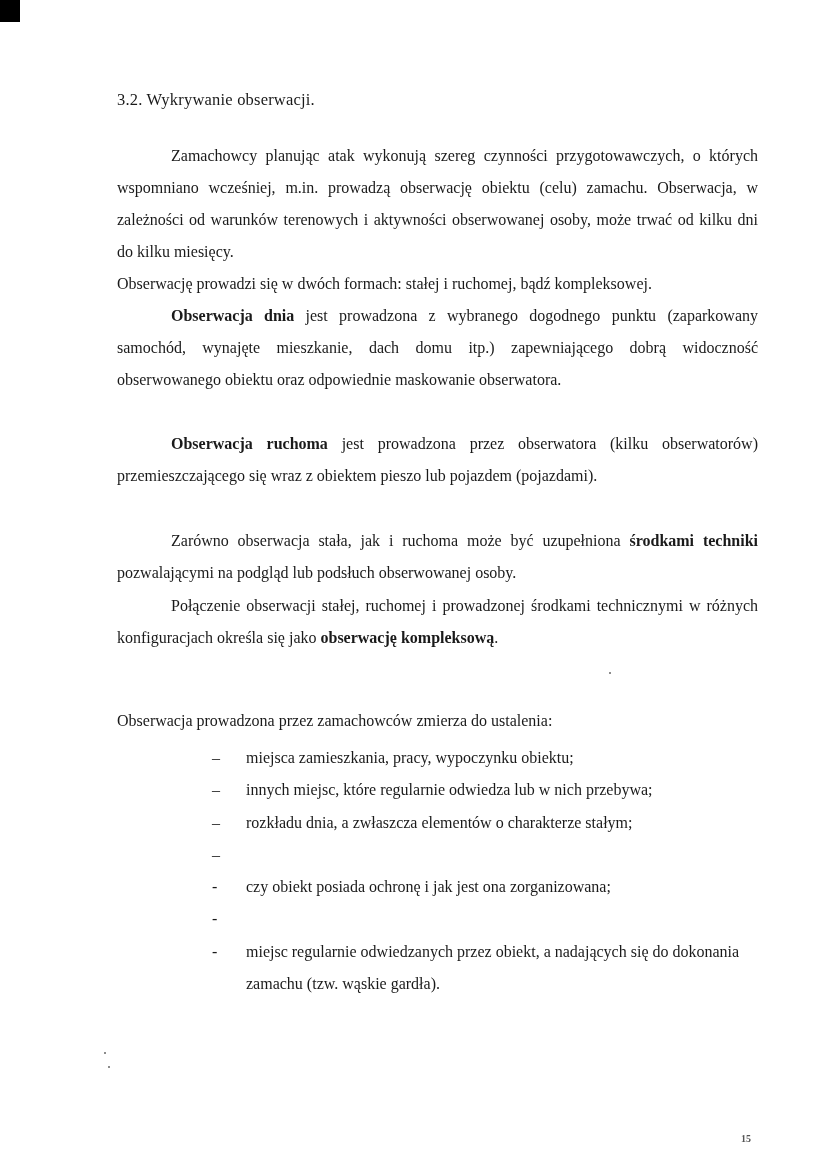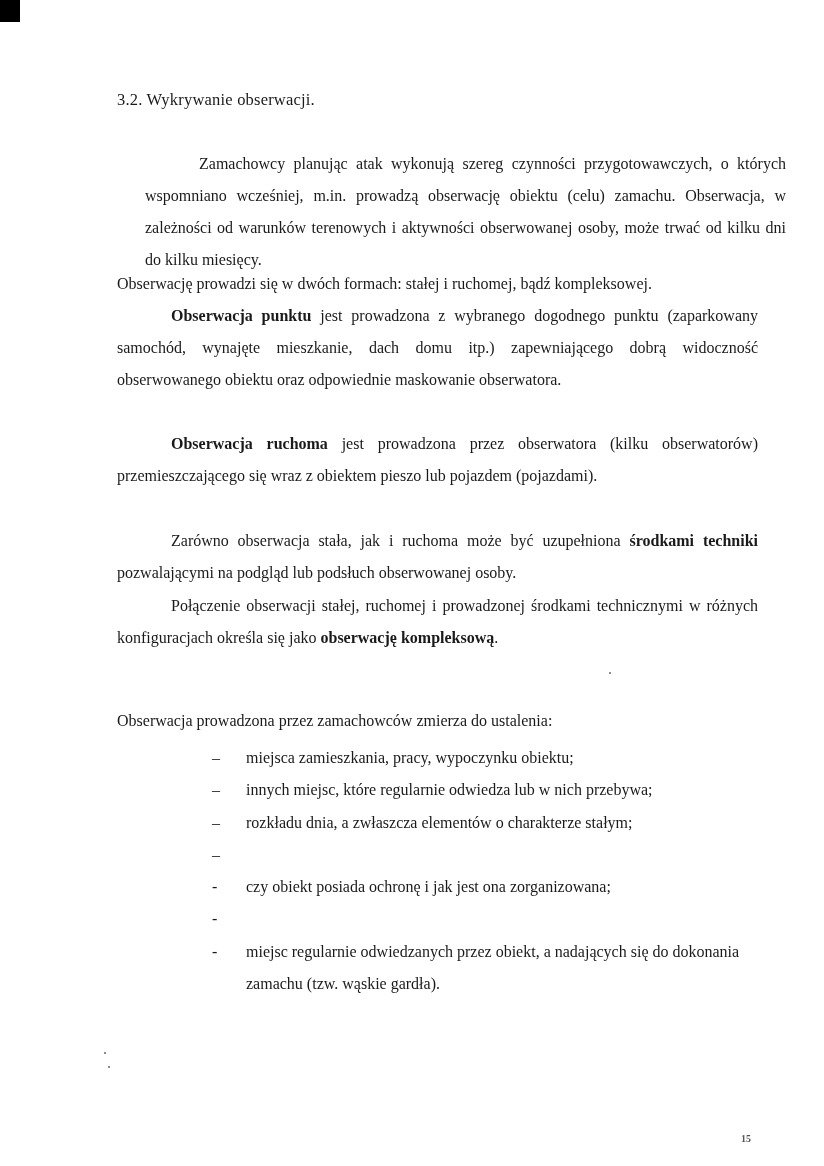--- a/index.html
+++ b/index.html
@@ -34,25 +34,25 @@
   .speck { position: absolute; width: 2px; height: 2px; background: #666; border-radius: 1px; }
 </style>
 </head>
 <body>
 
 <div class="page">
   <div class="corner-mark"></div>
 
   <div class="heading">3.2. Wykrywanie obserwacji.</div>
 
-  <div class="p" style="top:148px;margin-left:28px;"><span class="indent"></span><span>Zamachowcy planując atak wykonują szereg czynności przygotowawczych, o których wspomniano wcześniej, m.in. prowadzą obserwację obiektu (celu) zamachu. Obserwacja, w zależności od warunków terenowych i aktywności obserwowanej osoby, może trwać od kilku dni do kilku miesięcy.</span></div>
+  <div class="p" style="top:140px;"><span class="indent"></span><span>Zamachowcy planując atak wykonują szereg czynności przygotowawczych, o których wspomniano wcześniej, m.in. prowadzą obserwację obiektu (celu) zamachu. Obserwacja, w zależności od warunków terenowych i aktywności obserwowanej osoby, może trwać od kilku dni do kilku miesięcy.</span></div>
 
   <div class="p" style="top:268px;"><span>Obserwację prowadzi się w dwóch formach: stałej i ruchomej, bądź kompleksowej.</span></div>
 
-  <div class="p" style="top:300px;"><span class="indent"></span><span class="b">Obserwacja punktu</span><span> jest prowadzona z wybranego dogodnego punktu (zaparkowany samochód, wynajęte mieszkanie, dach domu itp.) zapewniającego dobrą widoczność obserwowanego obiektu oraz odpowiednie maskowanie obserwatora.</span></div>
+  <div class="p" style="top:300px;"><span class="indent"></span><span class="b">Obserwacja dnia</span><span> jest prowadzona z wybranego dogodnego punktu (zaparkowany samochód, wynajęte mieszkanie, dach domu itp.) zapewniającego dobrą widoczność obserwowanego obiektu oraz odpowiednie maskowanie obserwatora.</span></div>
 
   <div class="p" style="top:428px;"><span class="indent"></span><span class="b">Obserwacja ruchoma</span><span> jest prowadzona przez obserwatora (kilku obserwatorów) przemieszczającego się wraz z obiektem pieszo lub pojazdem (pojazdami).</span></div>
 
   <div class="p" style="top:525px;"><span class="indent"></span><span>Zarówno obserwacja stała, jak i ruchoma może być uzupełniona </span><span class="b">środkami techniki</span><span> pozwalającymi na podgląd lub podsłuch obserwowanej osoby.</span></div>
 
   <div class="p" style="top:590px;"><span class="indent"></span><span>Połączenie obserwacji stałej, ruchomej i prowadzonej środkami technicznymi w różnych konfiguracjach określa się jako </span><span class="b">obserwację kompleksową</span><span>.</span></div>
 
   <div class="p" style="top:698px;margin-top:7px;"><span>Obserwacja prowadzona przez zamachowców zmierza do ustalenia:</span></div>
 
   <div class="bullets">

